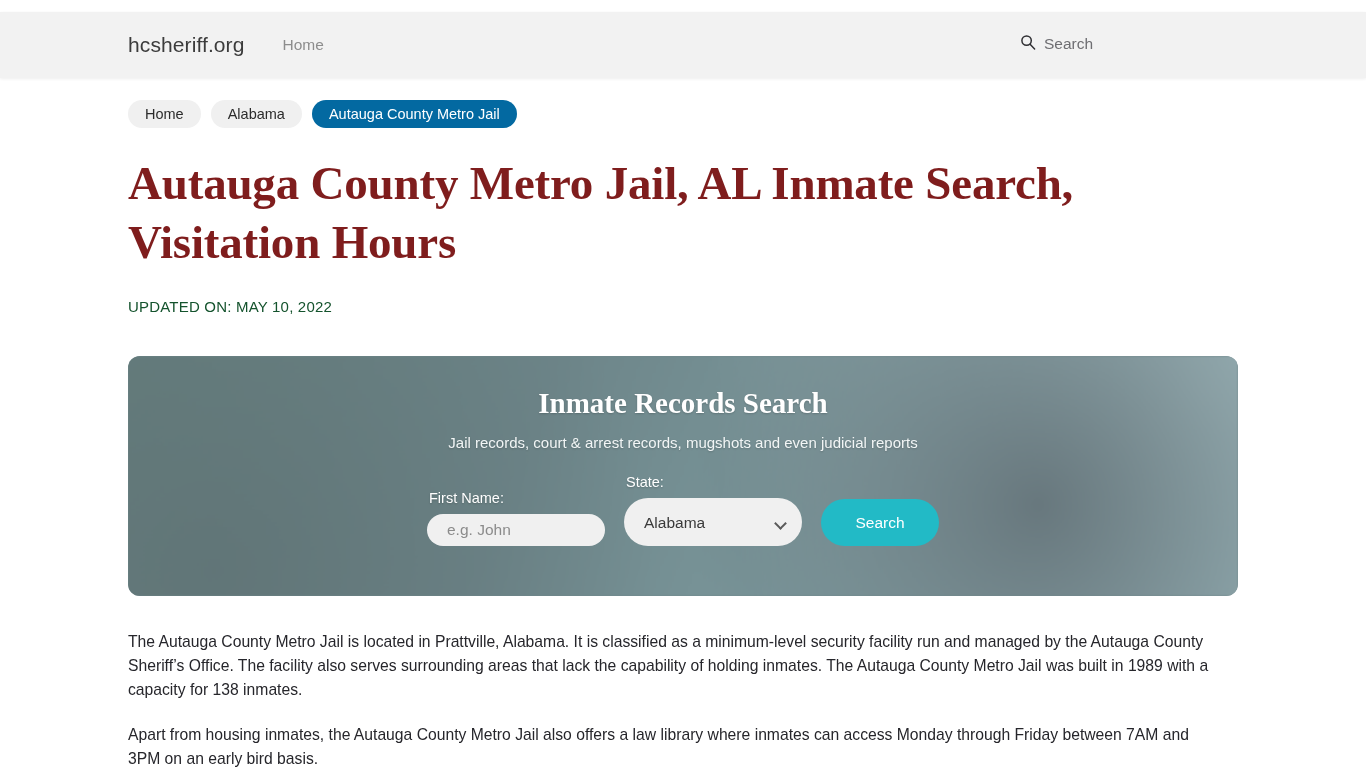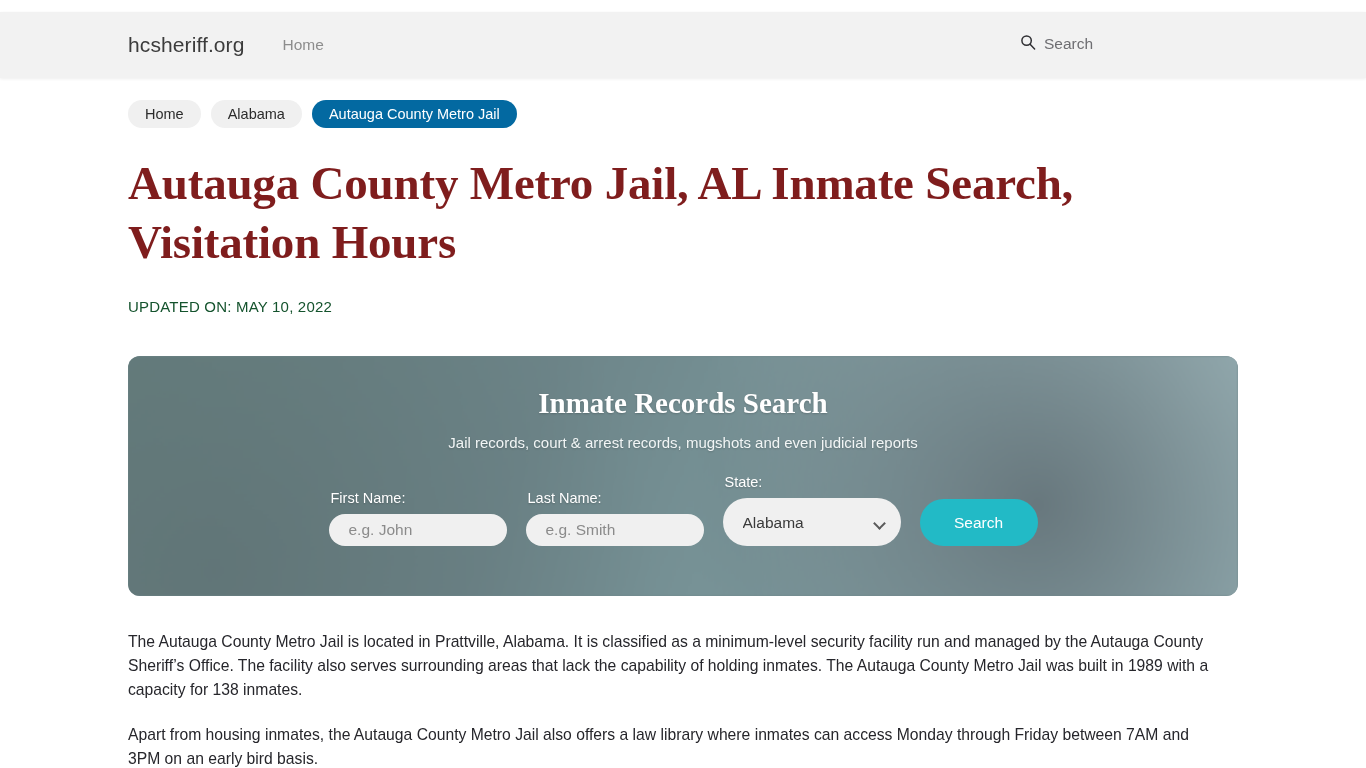--- a/index.html
+++ b/index.html
@@ -258,24 +258,20 @@
         <div class="card-title">Inmate Records Search</div>
         <div class="card-sub">Jail records, court &amp; arrest records, mugshots and even judicial reports</div>
 
         <div class="form-row">
 
           <div class="field">
             <div class="field-label">First Name:</div>
             <input class="text-input" type="text" placeholder="e.g. John" style="">
           </div>
 
-          <div class="field">
-            <div class="field-label">Last Name:</div>
-            <input class="text-input" type="text" placeholder="e.g. Smith" style="">
-          </div>
 
           <div class="field">
             <div class="field-label">State:</div>
             <div class="select-wrap">
               <select class="state-select">
                 <option>Alabama</option>
               </select>
               <span class="chev"></span>
             </div>
           </div>

